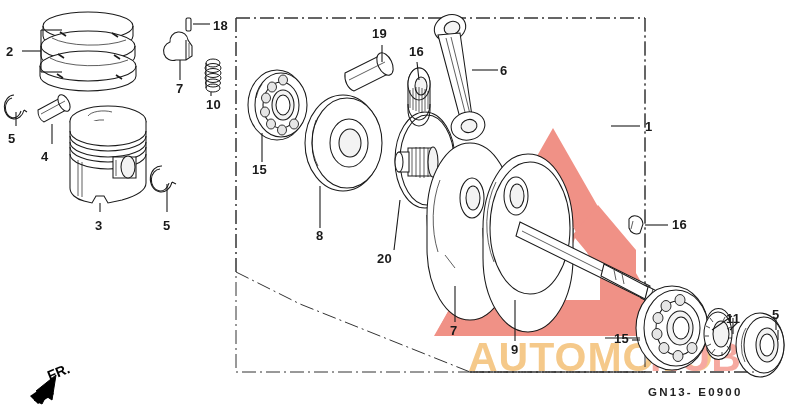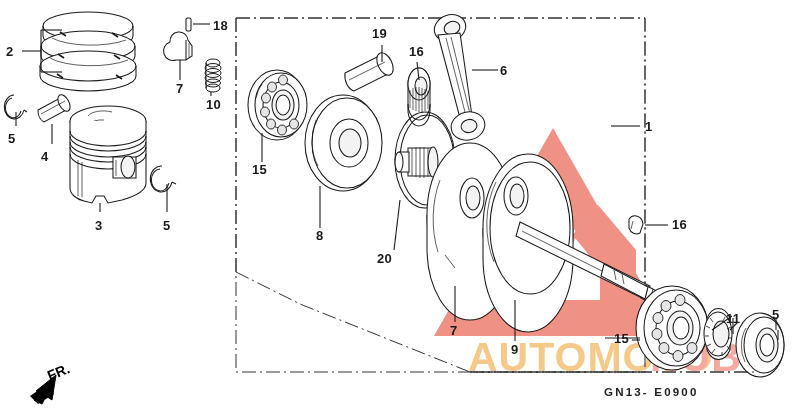--- a/index.html
+++ b/index.html
@@ -4,21 +4,21 @@
 <style>
   html,body{margin:0;padding:0;background:#ffffff;}
   body{width:800px;height:411px;overflow:hidden;
        font-family:"Liberation Sans", sans-serif;color:#111;}
   #stage{position:relative;width:800px;height:411px;background:#fff;}
   #stage svg{position:absolute;left:0;top:0;}
   .lbl{position:absolute;font-family:"Liberation Sans",sans-serif;
        font-size:13px;font-weight:700;color:#1a1a1a;letter-spacing:.2px;
        line-height:1;white-space:nowrap;}
   .code{position:absolute;font-family:"Liberation Sans",sans-serif;
-        font-size:11.5px;font-weight:700;letter-spacing:2.2px;color:#222;}
+        font-size:11.5px;font-weight:700;letter-spacing:2.2px;color:#222;margin-left:44px;}
   .fr{position:absolute;font-family:"Liberation Sans",sans-serif;
       font-size:14px;font-weight:700;color:#000;
       transform:rotate(-22deg);transform-origin:left center;}
   .wm{position:absolute;pointer-events:none;}
   .wmtext{position:absolute;font-family:"Liberation Sans",sans-serif;
       font-weight:700;font-size:41px;letter-spacing:1px;
       white-space:nowrap;pointer-events:none;}
 </style>
 </head>
 <body>

